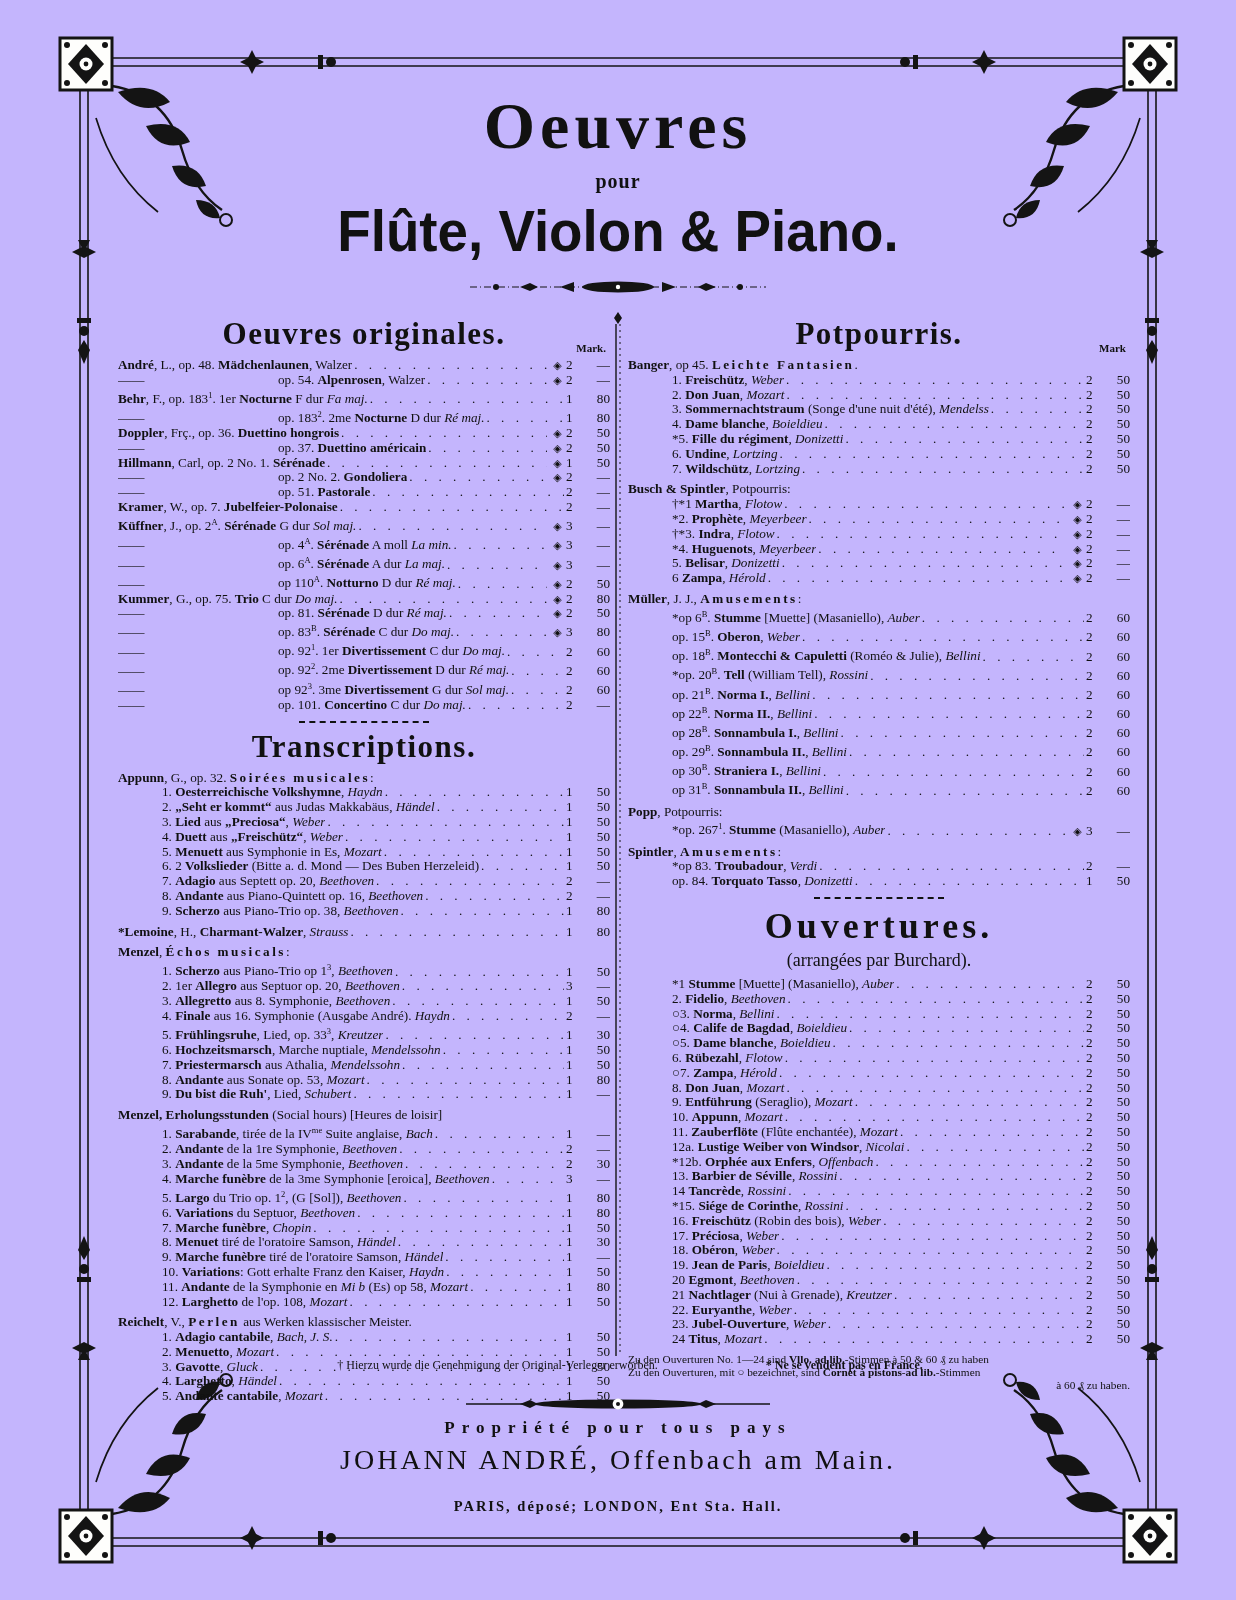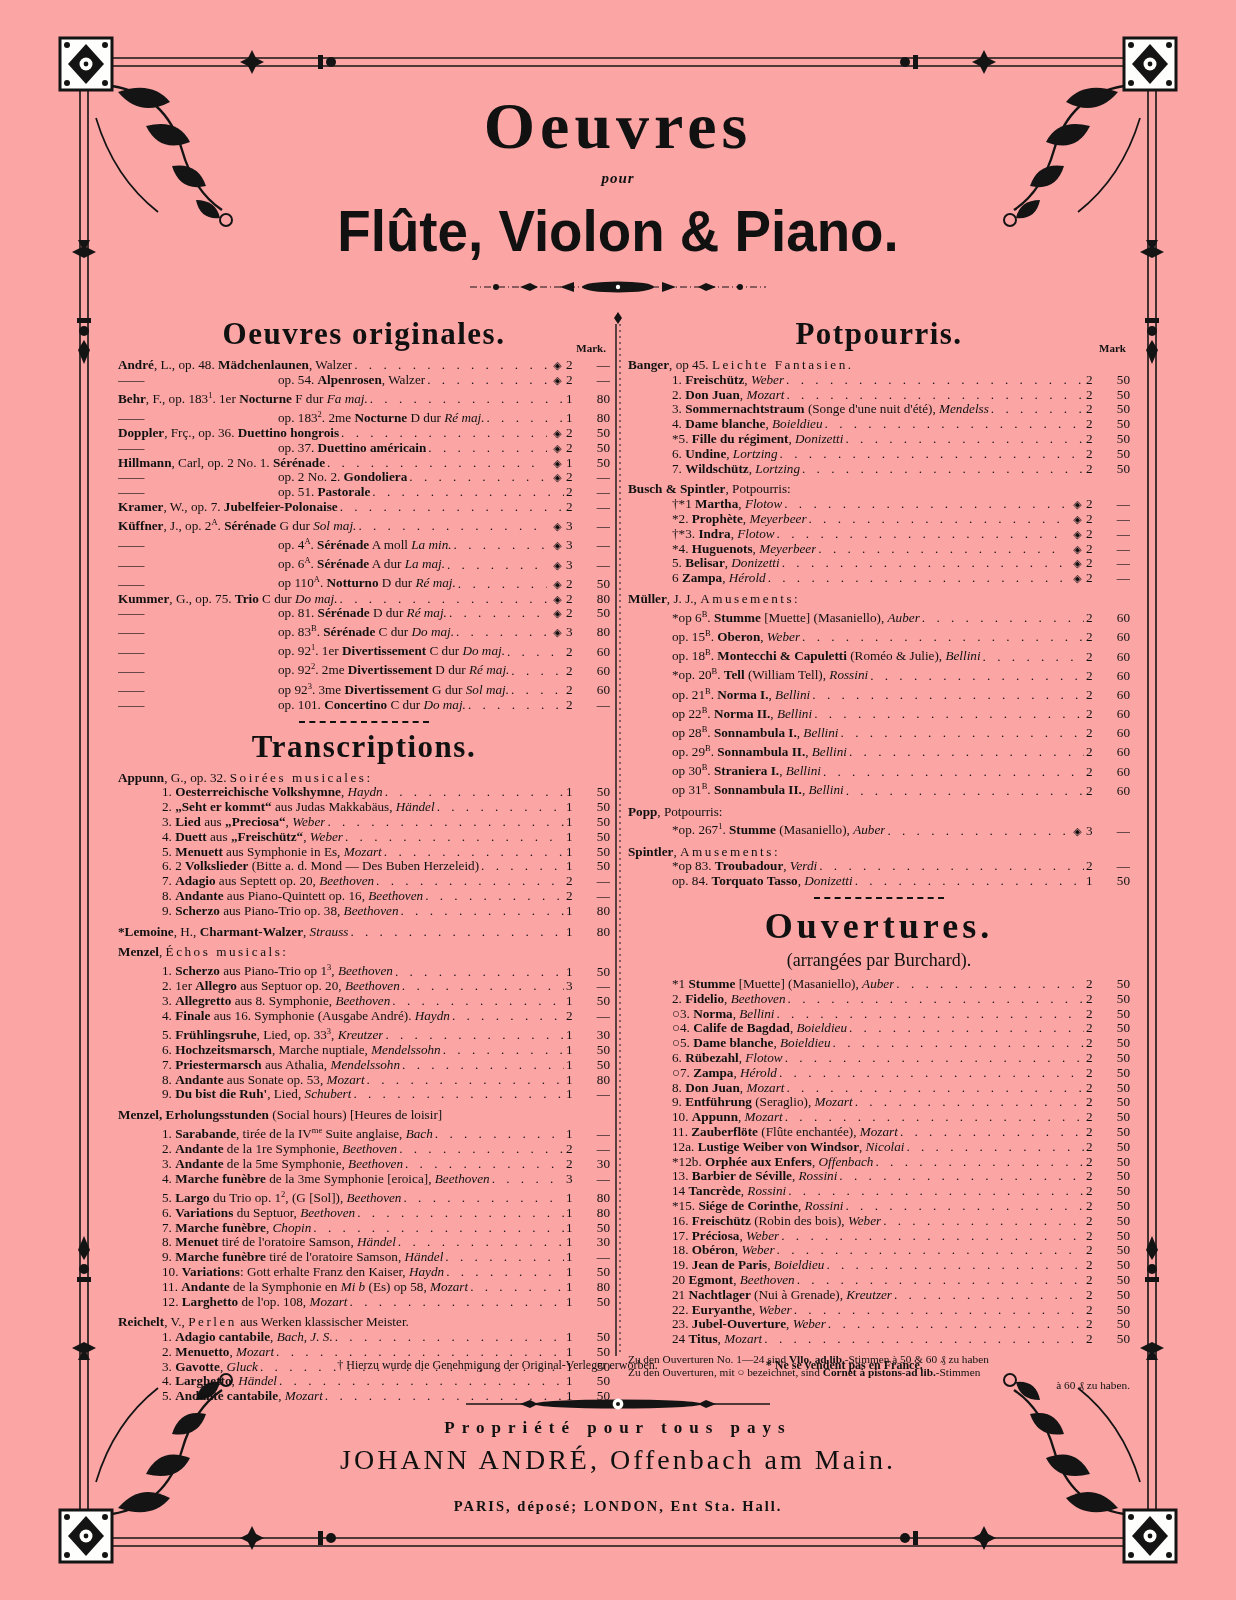--- a/index.html
+++ b/index.html
@@ -1,24 +1,24 @@
 <!DOCTYPE html>
 <html><head>
 <meta charset="utf-8">
 <style>
   html,body{margin:0;padding:0;background:#e8e8e4;}
-  .page{position:relative;width:1236px;height:1600px;margin:0 auto;background:#fca5a5;color:#111;
+  .page{position:relative;width:1236px;height:1600px;margin:0 auto;background:#c4b5fd;color:#111;
         font-family:"Liberation Serif","DejaVu Serif",serif;overflow:hidden;}
   svg.frame{position:absolute;left:0;top:0;pointer-events:none;}
 
   
   .t1{position:absolute;top:88px;left:0;width:100%;text-align:center;
       font-size:66px;font-weight:700;letter-spacing:5px;}
   .t2{position:absolute;top:170px;left:0;width:100%;text-align:center;
-      font-size:15px;font-weight:700;letter-spacing:1px;font-style:italic;}
+      font-size:20px;font-weight:700;letter-spacing:1px;}
   .t3{position:absolute;top:198px;left:0;width:100%;text-align:center;
       font-family:"Liberation Sans","DejaVu Sans",sans-serif;
       font-size:57px;font-weight:700;letter-spacing:0px;transform:scaleX(.96);}
 
   
   .cols{position:absolute;left:118px;top:316px;width:1024px;display:flex;gap:18px;}
   .col{position:relative;}
   .col.left{width:492px;}
   .col.right{width:502px;}
 
@@ -27,21 +27,21 @@
   .sec-h.big{font-size:36px;letter-spacing:4px;}
   .subtitle{text-align:center;font-size:18px;margin:-2px 0 4px 0;}
   .marklbl{position:absolute;right:4px;top:26px;font-size:11px;font-weight:700;}
   .secdiv{width:130px;margin:8px auto 6px auto;border-top:2px dashed #111;}
 
   .group{margin-top:6px;}
   .row{display:flex;align-items:baseline;font-size:13.2px;line-height:14.8px;white-space:nowrap;}
   .row .txt{flex:0 1 auto;overflow:hidden;}
   .row.ind .txt{padding-left:44px;}
   .row .bb{font-weight:700;}
-  .row .gsp{font-weight:400;letter-spacing:2.5px;margin-top:29px;}
+  .row .gsp{font-weight:700;letter-spacing:2.5px;margin-top:29px;}
   .row i{font-family:"Liberation Serif","DejaVu Serif",serif;}
   .row sup{font-size:8.5px;}
   .row .dash{display:inline-block;width:160px;}
   .leader{flex:1 1 8px;overflow:hidden;white-space:nowrap;letter-spacing:4px;margin:0 2px;}
   .dia{width:17px;flex:0 0 auto;text-align:center;font-size:11px;}
   .price{flex:0 0 auto;width:44px;display:flex;justify-content:space-between;font-size:13.2px;}
   .ghead{margin-top:2px;}
   .row.fn{font-size:11.3px;line-height:13px;white-space:normal;}
   .row.fn .txt{overflow:visible;}
   .row.alr{justify-content:flex-end;}

